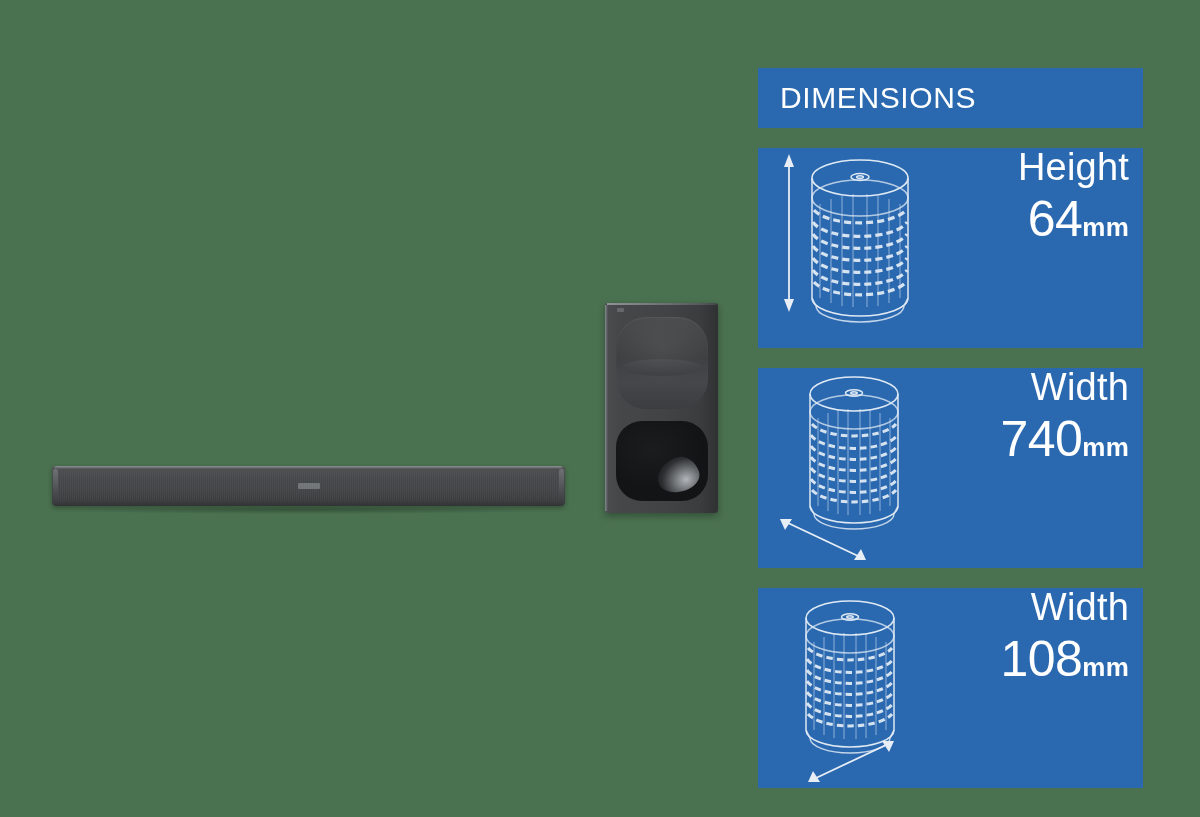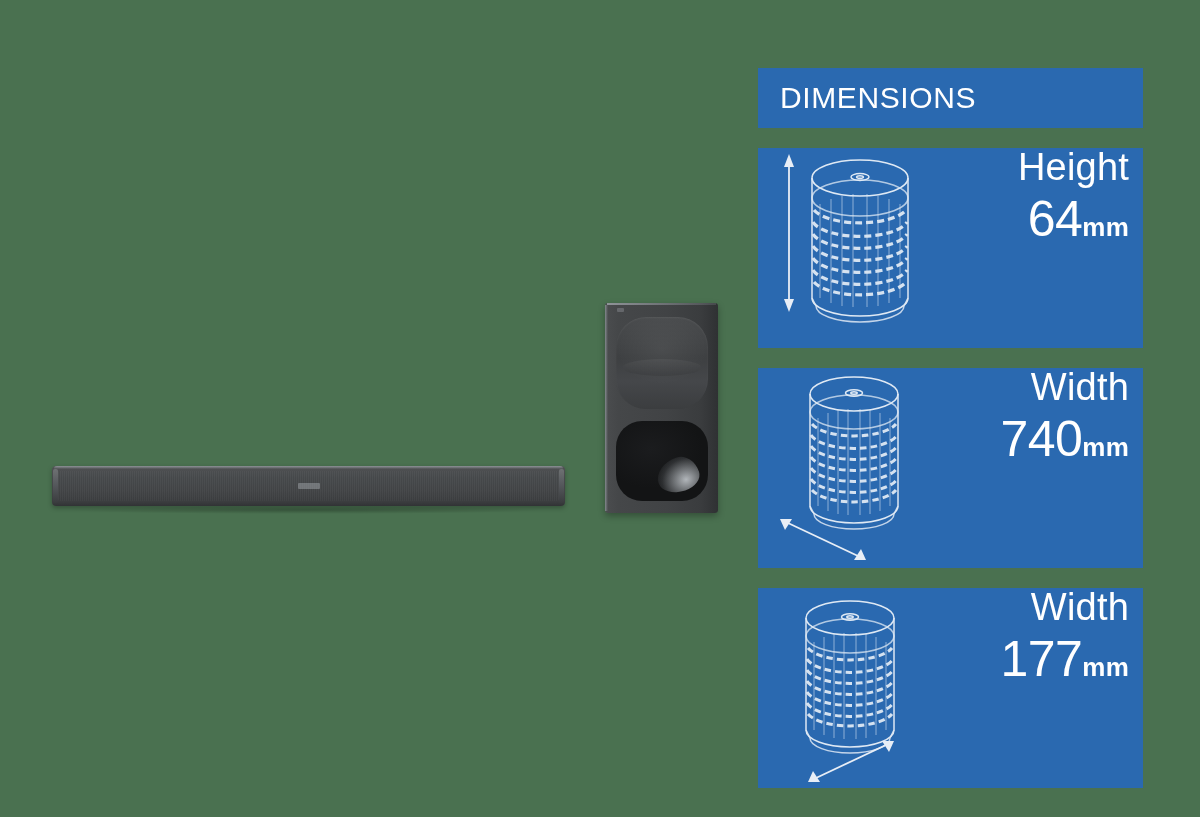--- a/index.html
+++ b/index.html
@@ -390,19 +390,19 @@
           <g stroke="#e8eef6" stroke-width="1.8" fill="#e8eef6">
             <line x1="58" y1="190" x2="128" y2="157"></line>
             <polygon points="50,194 62,194 55,183" stroke="none"></polygon>
             <polygon points="136,153 124,153 131,164" stroke="none"></polygon>
           </g>
         </svg>
       </div>
       <div class="dim-card-text">
         <span class="dim-label">Width</span>
         <span class="dim-value-row">
-          <span class="dim-value">177</span><span class="dim-unit">mm</span>
+          <span class="dim-value">108</span><span class="dim-unit">mm</span>
         </span>
       </div>
     </div>
 
   </div>
 </div>
 
 </body></html>

